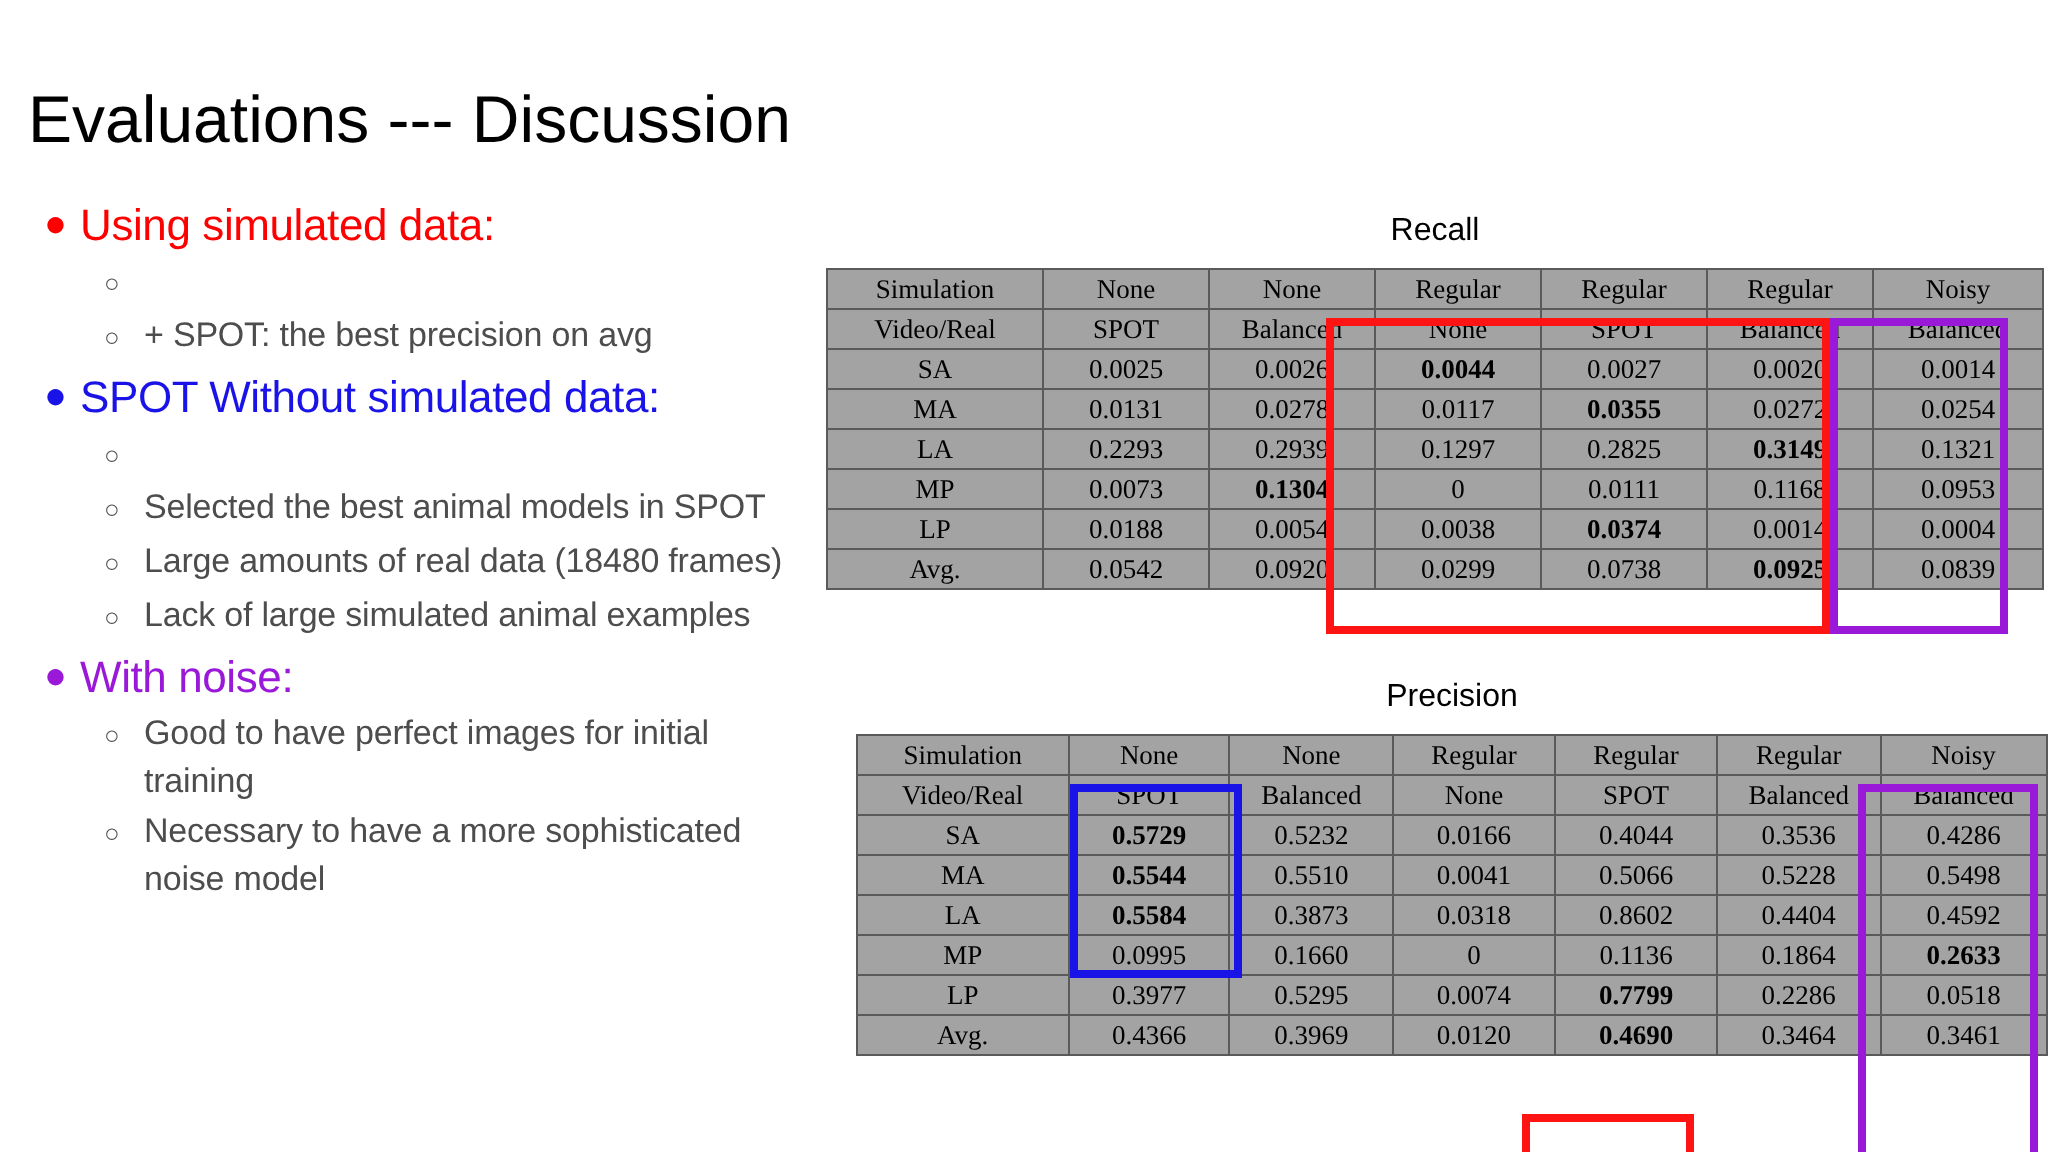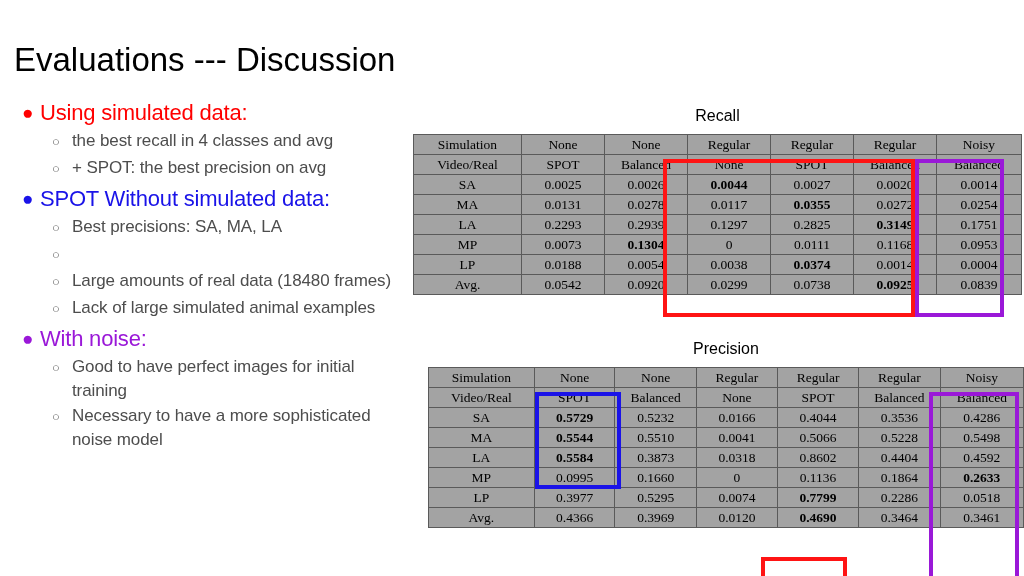--- a/index.html
+++ b/index.html
@@ -153,38 +153,37 @@
 <div id="slide-title">Evaluations --- Discussion</div>
 
 <div id="bullet-column">
     <div class="lvl1">
       <span class="disc c-red">●</span>
       <span class="lvl1-text c-red">Using simulated data:</span>
     </div>
     <div class="sublist">
       <div class="lvl2">
         <span class="circ">○</span>
-        <span class="lvl2-text">the best recall in 4 classes and avg</span>
       </div>
       <div class="lvl2">
         <span class="circ">○</span>
         <span class="lvl2-text">+ SPOT: the best precision on avg</span>
       </div>
     </div>
     <div class="lvl1">
       <span class="disc c-blue">●</span>
       <span class="lvl1-text c-blue">SPOT Without simulated data:</span>
     </div>
     <div class="sublist">
       <div class="lvl2">
         <span class="circ">○</span>
-        <span class="lvl2-text">Best precisions: SA, MA, LA</span>
-      </div>
-      <div class="lvl2">
-        <span class="circ">○</span>
+      </div>
+      <div class="lvl2">
+        <span class="circ">○</span>
+        <span class="lvl2-text">Selected the best animal models in SPOT</span>
       </div>
       <div class="lvl2">
         <span class="circ">○</span>
         <span class="lvl2-text">Large amounts of real data (18480 frames)</span>
       </div>
       <div class="lvl2">
         <span class="circ">○</span>
         <span class="lvl2-text">Lack of large simulated animal examples</span>
       </div>
     </div>
@@ -254,21 +253,21 @@
             <td>0.0272</td>
             <td>0.0254</td>
           </tr>
           <tr>
             <td class="rowlab">LA</td>
             <td>0.2293</td>
             <td>0.2939</td>
             <td>0.1297</td>
             <td>0.2825</td>
             <td class="b">0.3149</td>
-            <td>0.1751</td>
+            <td>0.1321</td>
           </tr>
           <tr>
             <td class="rowlab">MP</td>
             <td>0.0073</td>
             <td class="b">0.1304</td>
             <td>0</td>
             <td>0.0111</td>
             <td>0.1168</td>
             <td>0.0953</td>
           </tr>

